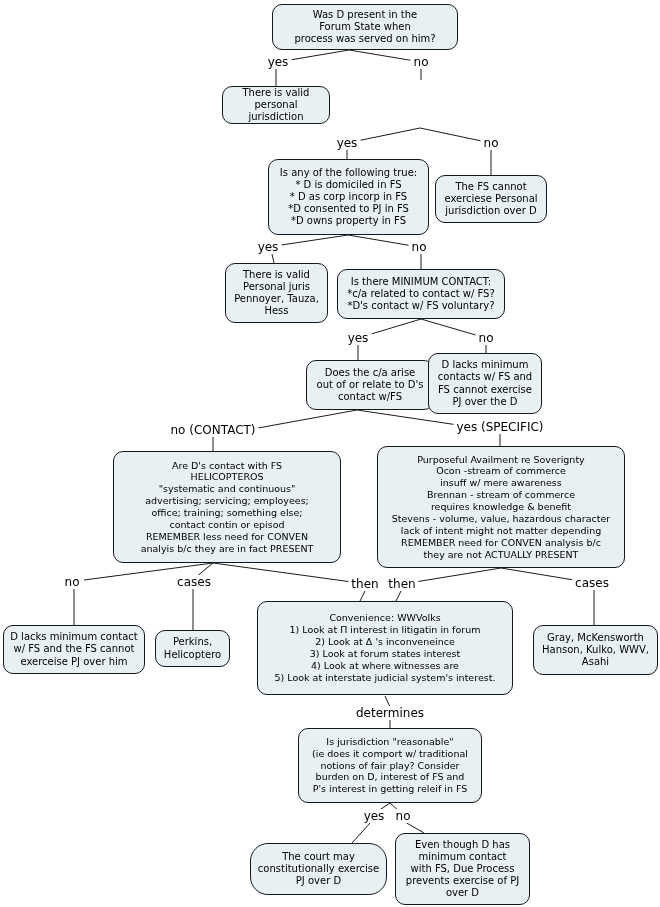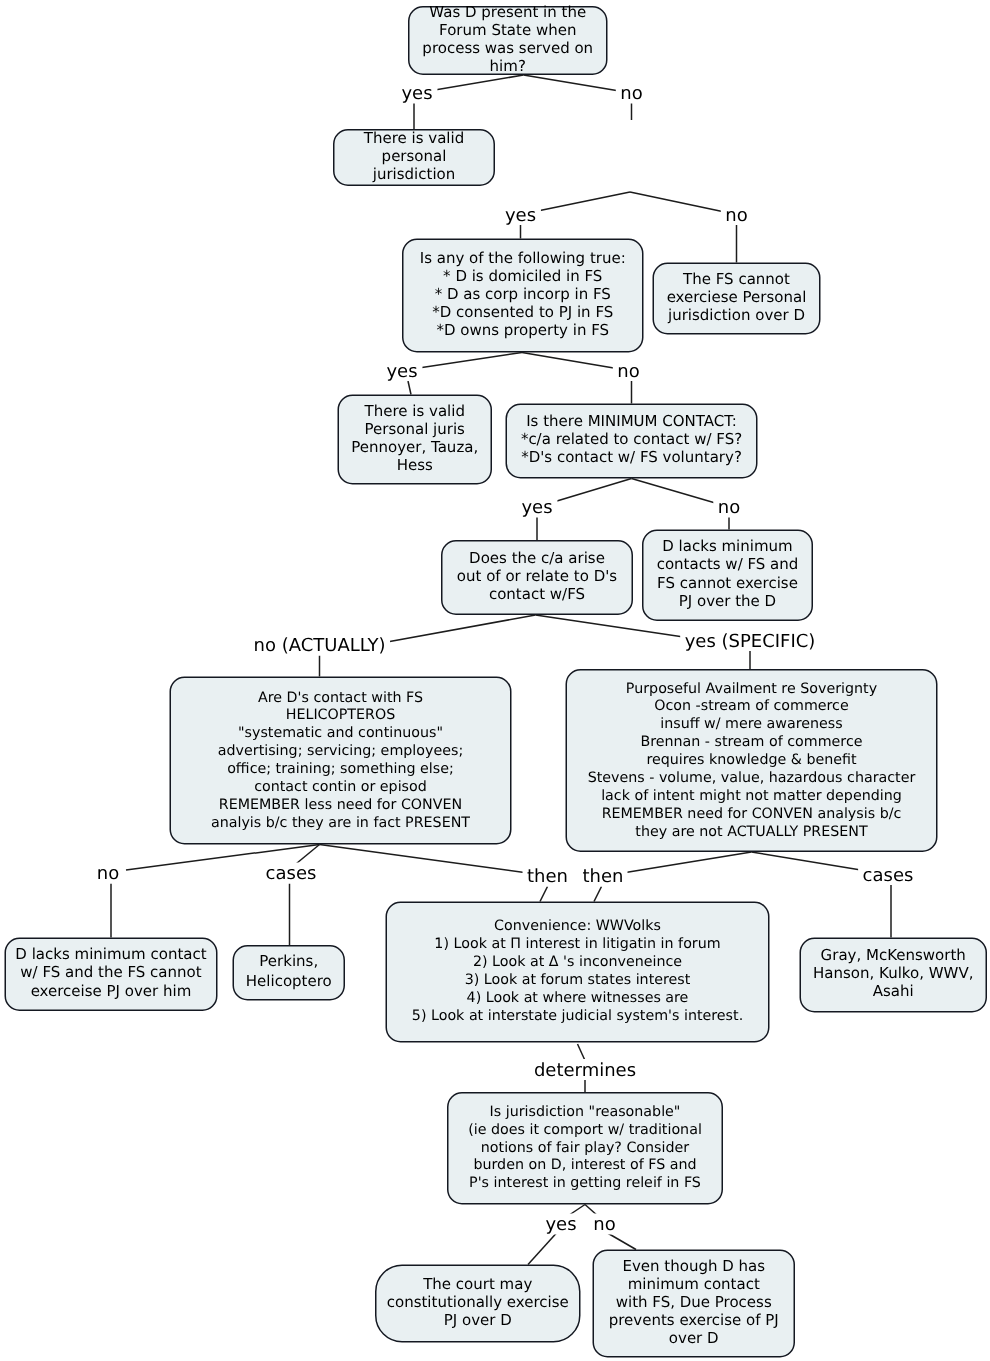--- a/index.html
+++ b/index.html
@@ -51,21 +51,21 @@
     <line x1="501" y1="568" x2="580" y2="581"></line> 
       <line x1="594" y1="589" x2="594" y2="625"></line>
     <line x1="385" y1="696" x2="390" y2="707"></line> 
       <line x1="390" y1="719" x2="390" y2="728"></line>
     <line x1="390" y1="803" x2="378" y2="811"></line> 
       <line x1="371" y1="822" x2="352" y2="843"></line>
     <line x1="390" y1="803" x2="399" y2="811"></line> 
       <line x1="405" y1="822" x2="424" y2="833"></line>
   </svg>
 
-  <div class="node" style="left:272px;top:4px;width:133px;height:46px;">
+  <div class="node" style="left:272px;top:4px;width:186px;height:46px;">
       <span class="node-text">Was D present in the
 Forum State when
 process was served on him?</span>
     </div>
   <div class="node" style="left:222px;top:86px;width:108px;height:38px;">
       <span class="node-text">There is valid
 personal jurisdiction</span>
     </div>
   <div class="node" style="left:268px;top:159px;width:161px;height:76px;">
       <span class="node-text">Is any of the following true:
@@ -83,21 +83,21 @@
       <span class="node-text">There is valid
 Personal juris
 Pennoyer, Tauza,
 Hess</span>
     </div>
   <div class="node" style="left:337px;top:269px;width:168px;height:50px;">
       <span class="node-text">Is there MINIMUM CONTACT:
 *c/a related to contact w/ FS?
 *D's contact w/ FS voluntary?</span>
     </div>
-  <div class="node" style="left:294px;top:360px;width:128px;height:50px;">
+  <div class="node" style="left:306px;top:360px;width:128px;height:50px;">
       <span class="node-text">Does the c/a arise
 out of or relate to D's
 contact w/FS</span>
     </div>
   <div class="node" style="left:428px;top:353px;width:114px;height:61px;">
       <span class="node-text">D lacks minimum
 contacts w/ FS and
 FS cannot exercise
 PJ over the D</span>
     </div>
@@ -165,21 +165,21 @@
     </div>
 
   <span class="elabel" style="left:278px;top:62px;">yes</span>
   <span class="elabel" style="left:421px;top:62px;">no</span>
   <span class="elabel" style="left:347px;top:143px;">yes</span>
   <span class="elabel" style="left:491px;top:143px;">no</span>
   <span class="elabel" style="left:268px;top:247px;">yes</span>
   <span class="elabel" style="left:419px;top:247px;">no</span>
   <span class="elabel" style="left:358px;top:338px;">yes</span>
   <span class="elabel" style="left:486px;top:338px;">no</span>
-  <span class="elabel" style="left:213px;top:430px;">no (ACTUALLY)</span>
+  <span class="elabel" style="left:213px;top:430px;">no (CONTACT)</span>
   <span class="elabel" style="left:500px;top:427px;">yes (SPECIFIC)</span>
   <span class="elabel" style="left:72px;top:582px;">no</span>
   <span class="elabel" style="left:194px;top:582px;">cases</span>
   <span class="elabel" style="left:365px;top:584px;">then</span>
   <span class="elabel" style="left:402px;top:584px;">then</span>
   <span class="elabel" style="left:592px;top:583px;">cases</span>
   <span class="elabel" style="left:390px;top:713px;">determines</span>
   <span class="elabel" style="left:374px;top:816px;">yes</span>
   <span class="elabel" style="left:403px;top:816px;">no</span>
 

